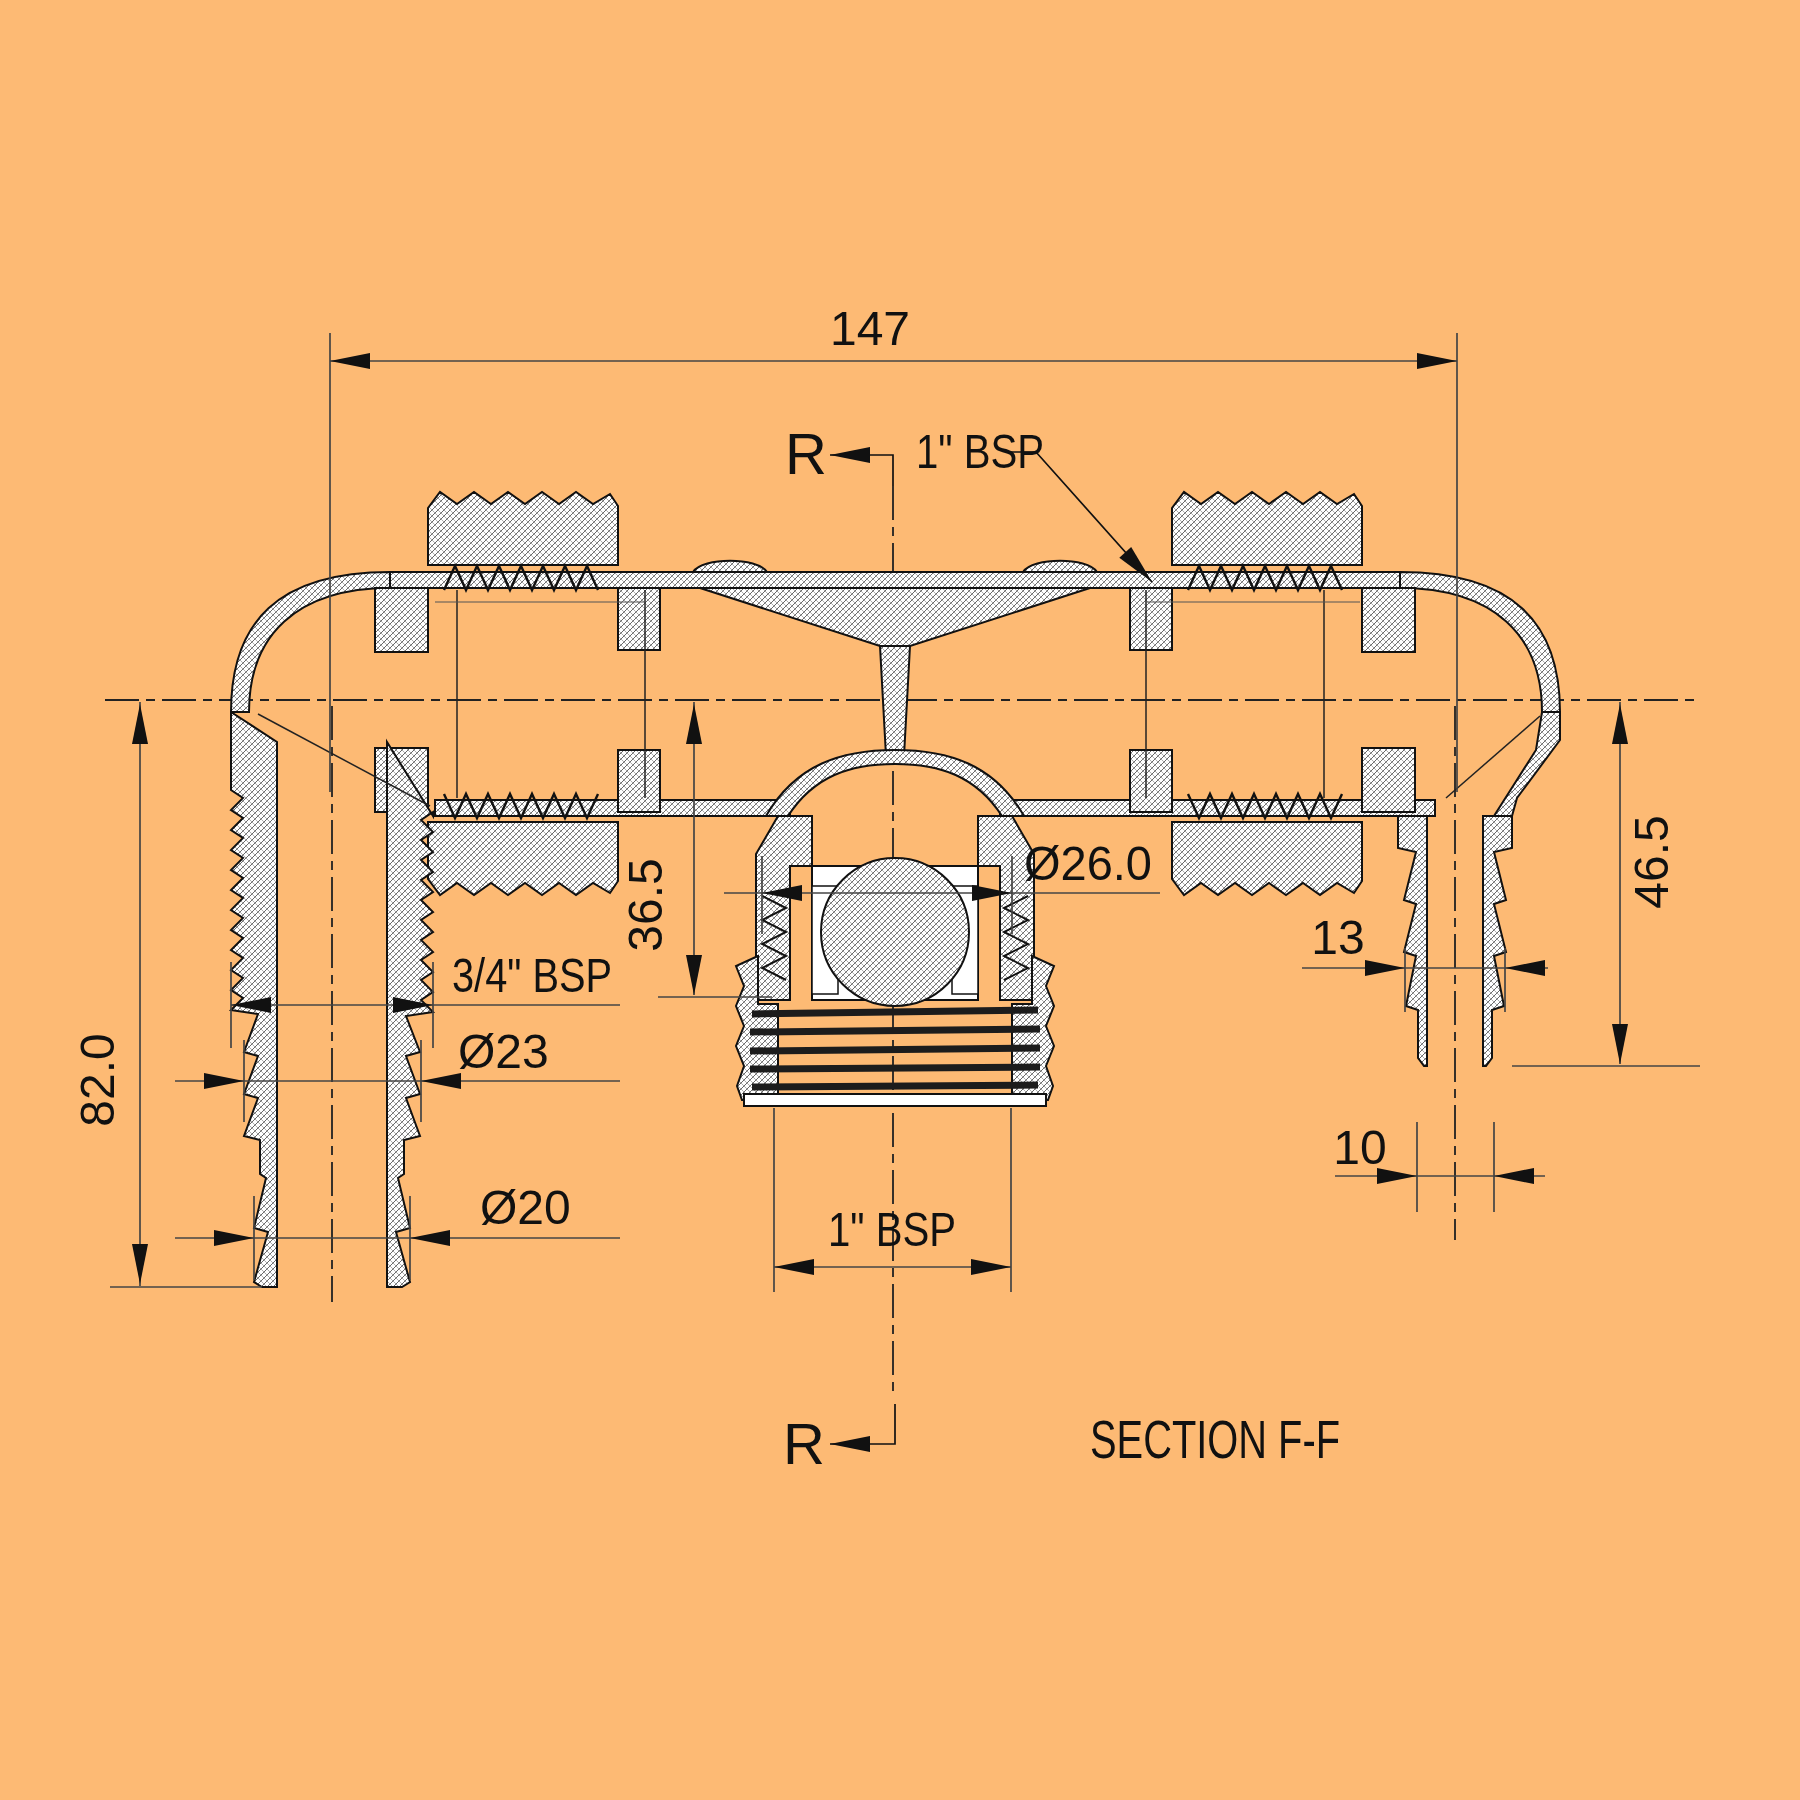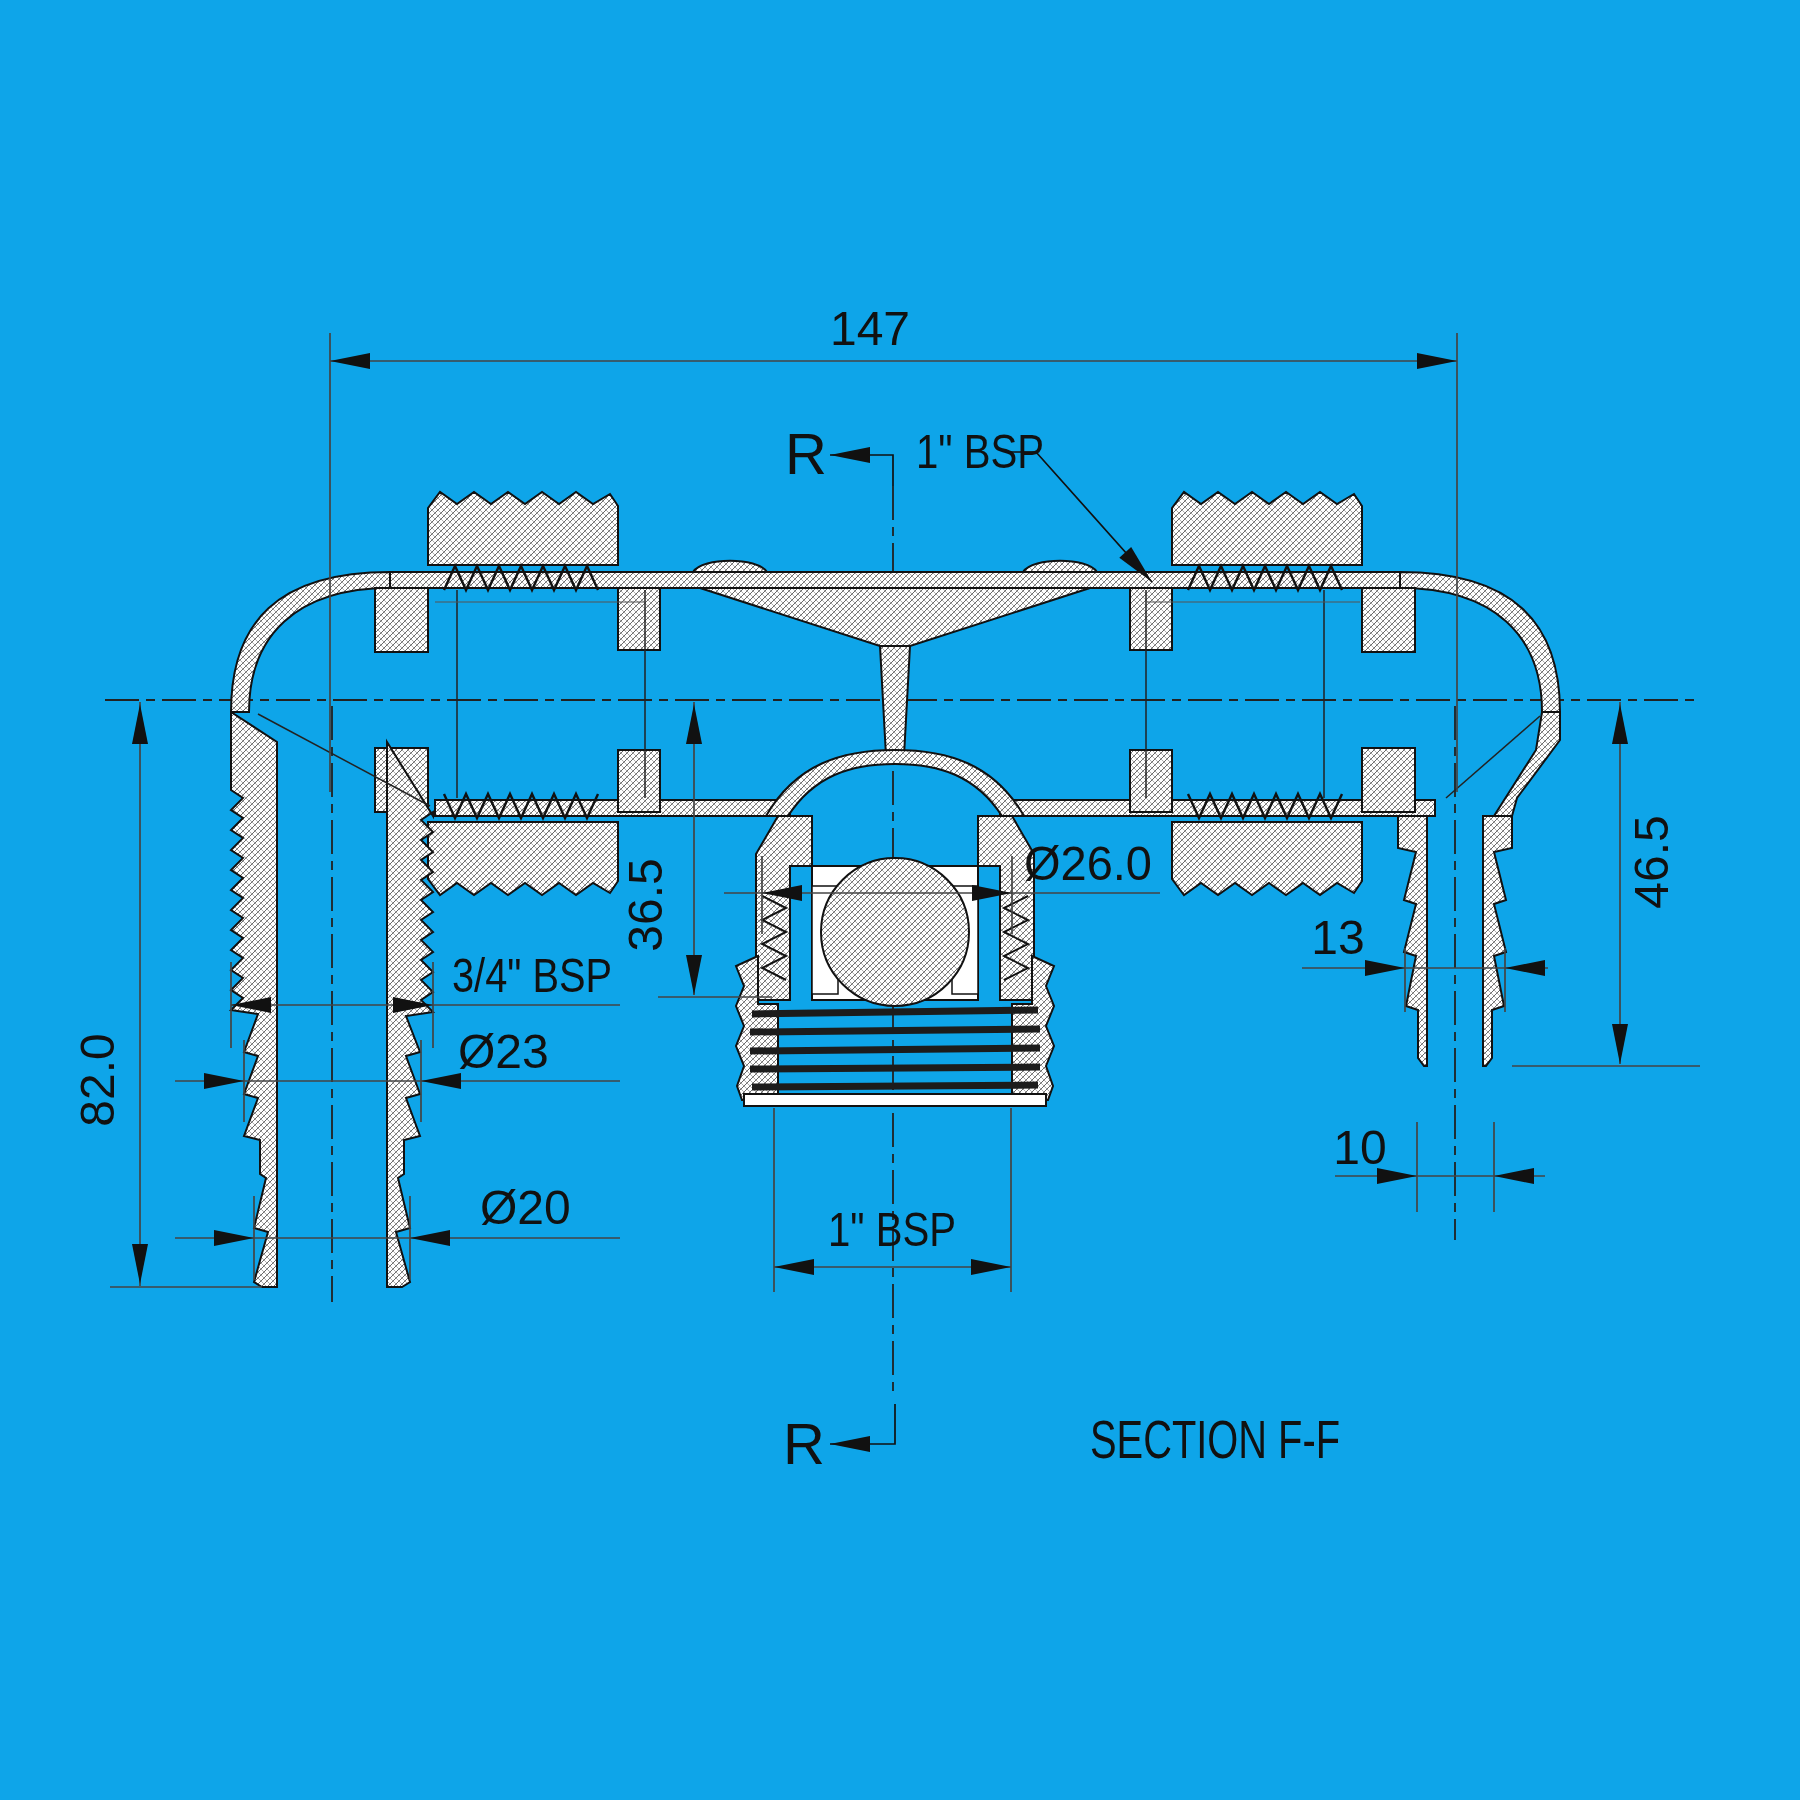--- a/index.html
+++ b/index.html
@@ -1,16 +1,16 @@
 <!DOCTYPE html>
 <html><head>
 <meta charset="utf-8">
 <style>
   html,body{margin:0;padding:0;background:#ffffff;}
-  .page{width:1800px;height:1800px;background:#0ea5e9;position:relative;font-family:"Liberation Sans",sans-serif;}
+  .page{width:1800px;height:1800px;background:#fdba74;position:relative;font-family:"Liberation Sans",sans-serif;}
   svg{display:block;}
   text{font-family:"Liberation Sans","DejaVu Sans",sans-serif;fill:#111;}
   .dim-text{font-size:48px;}
   .marker-text{font-size:58px;}
   .title-text{font-size:54px;}
 </style>
 </head>
 <body>
 
 <div class="page">

